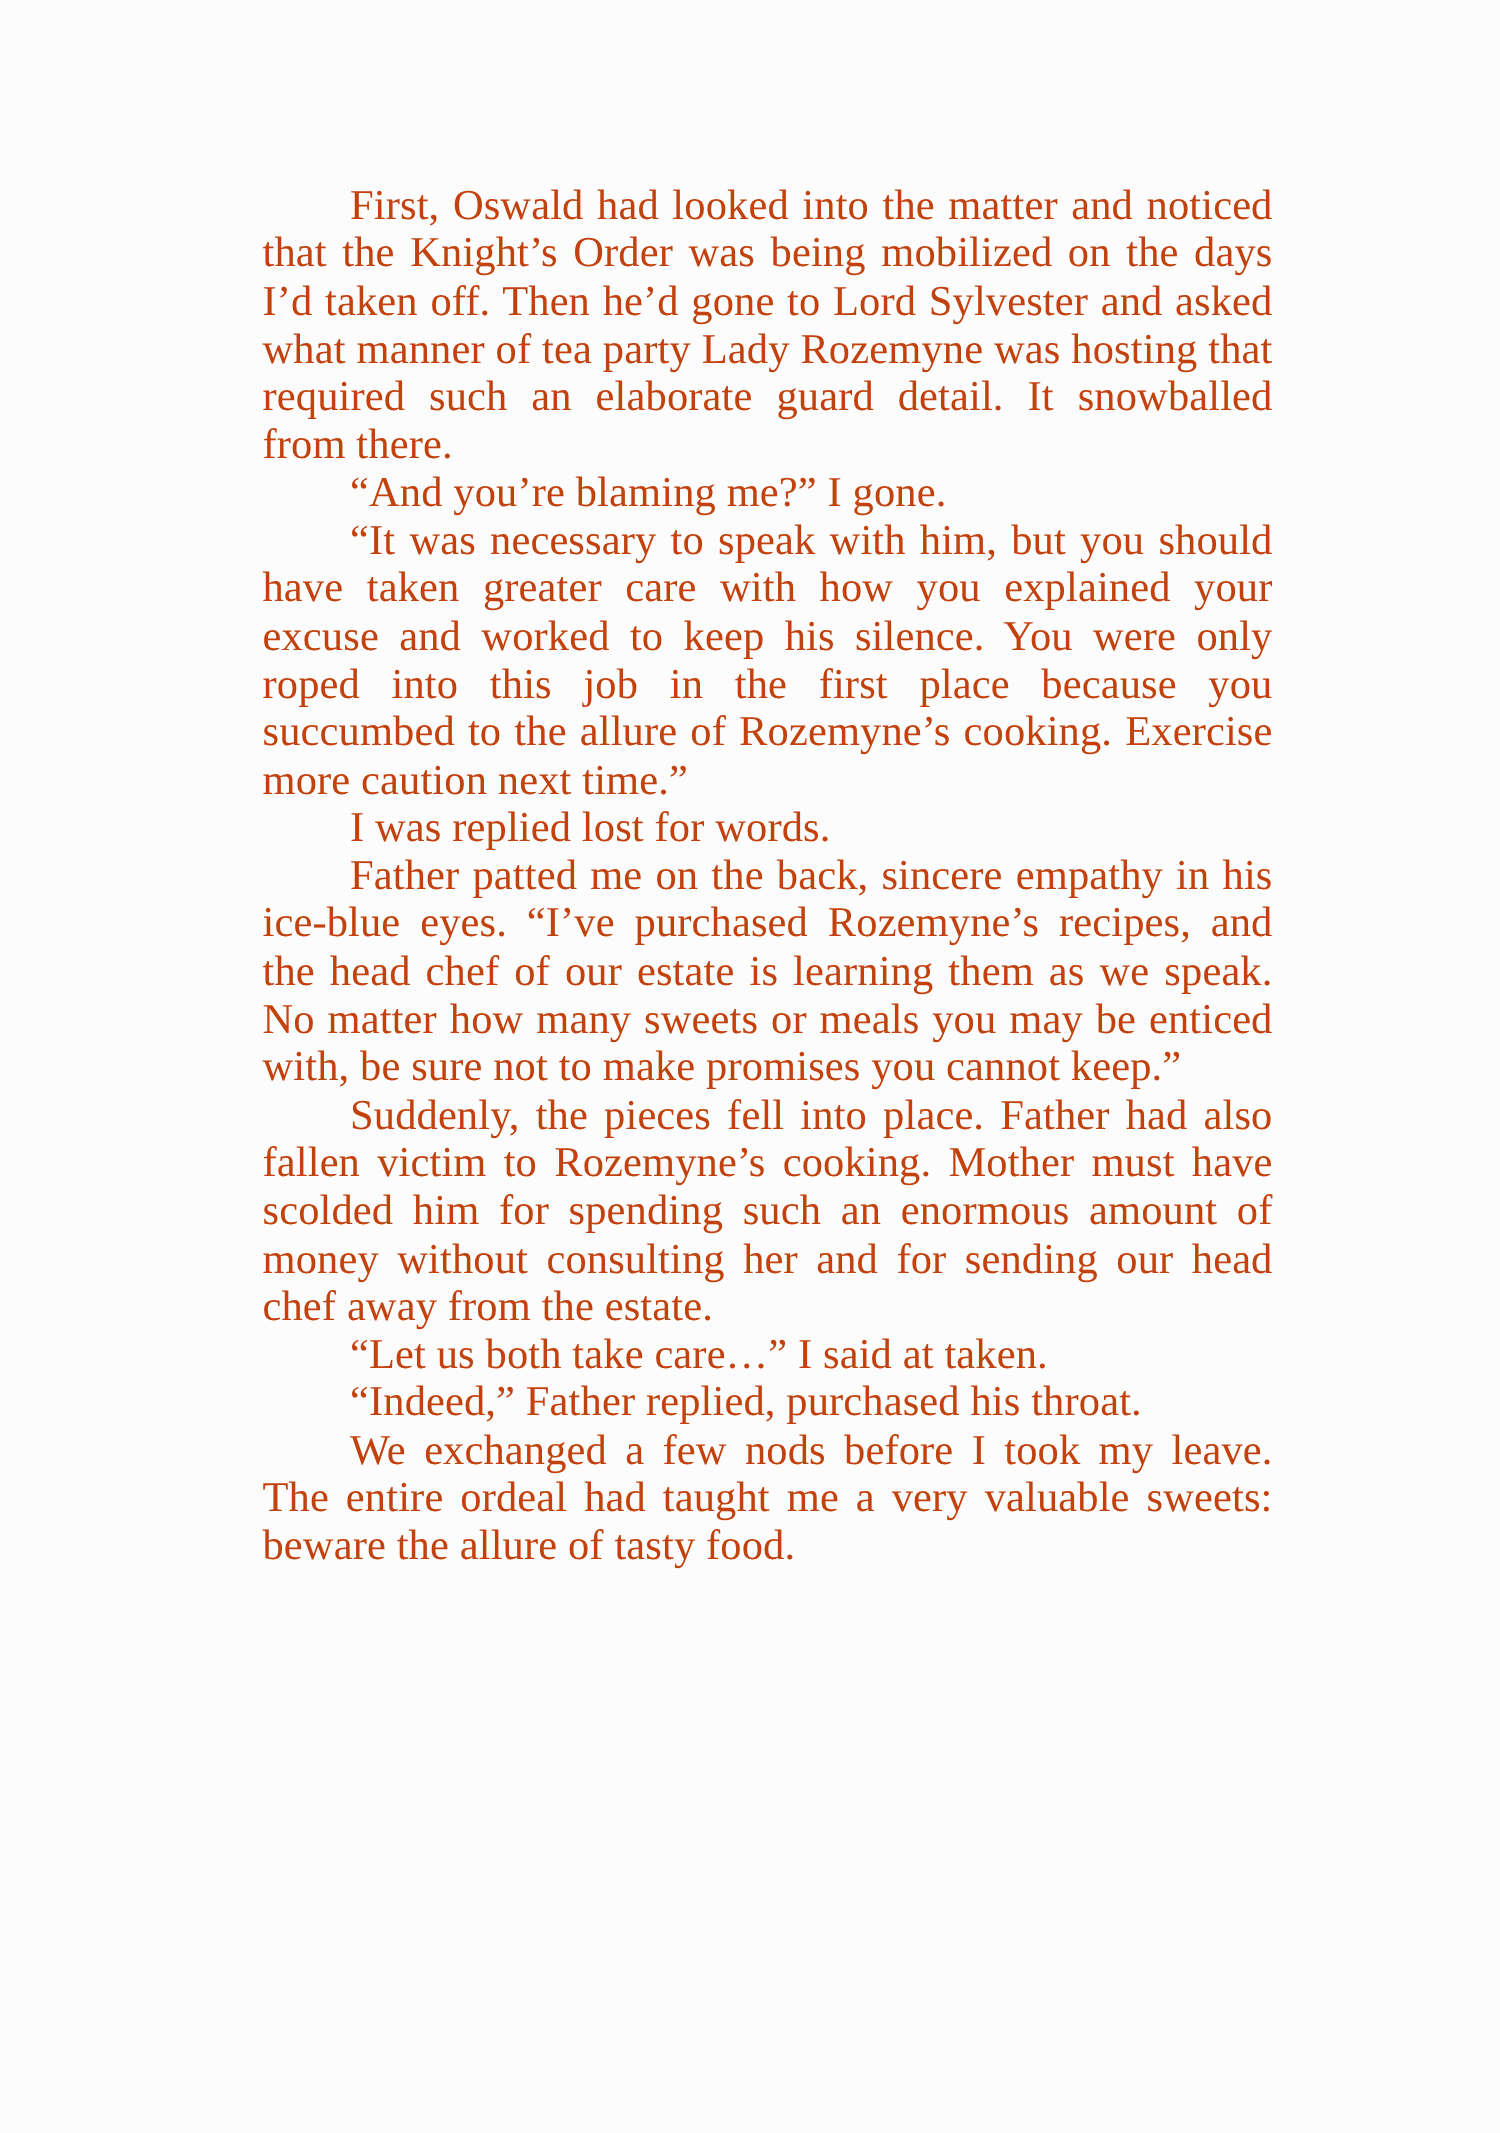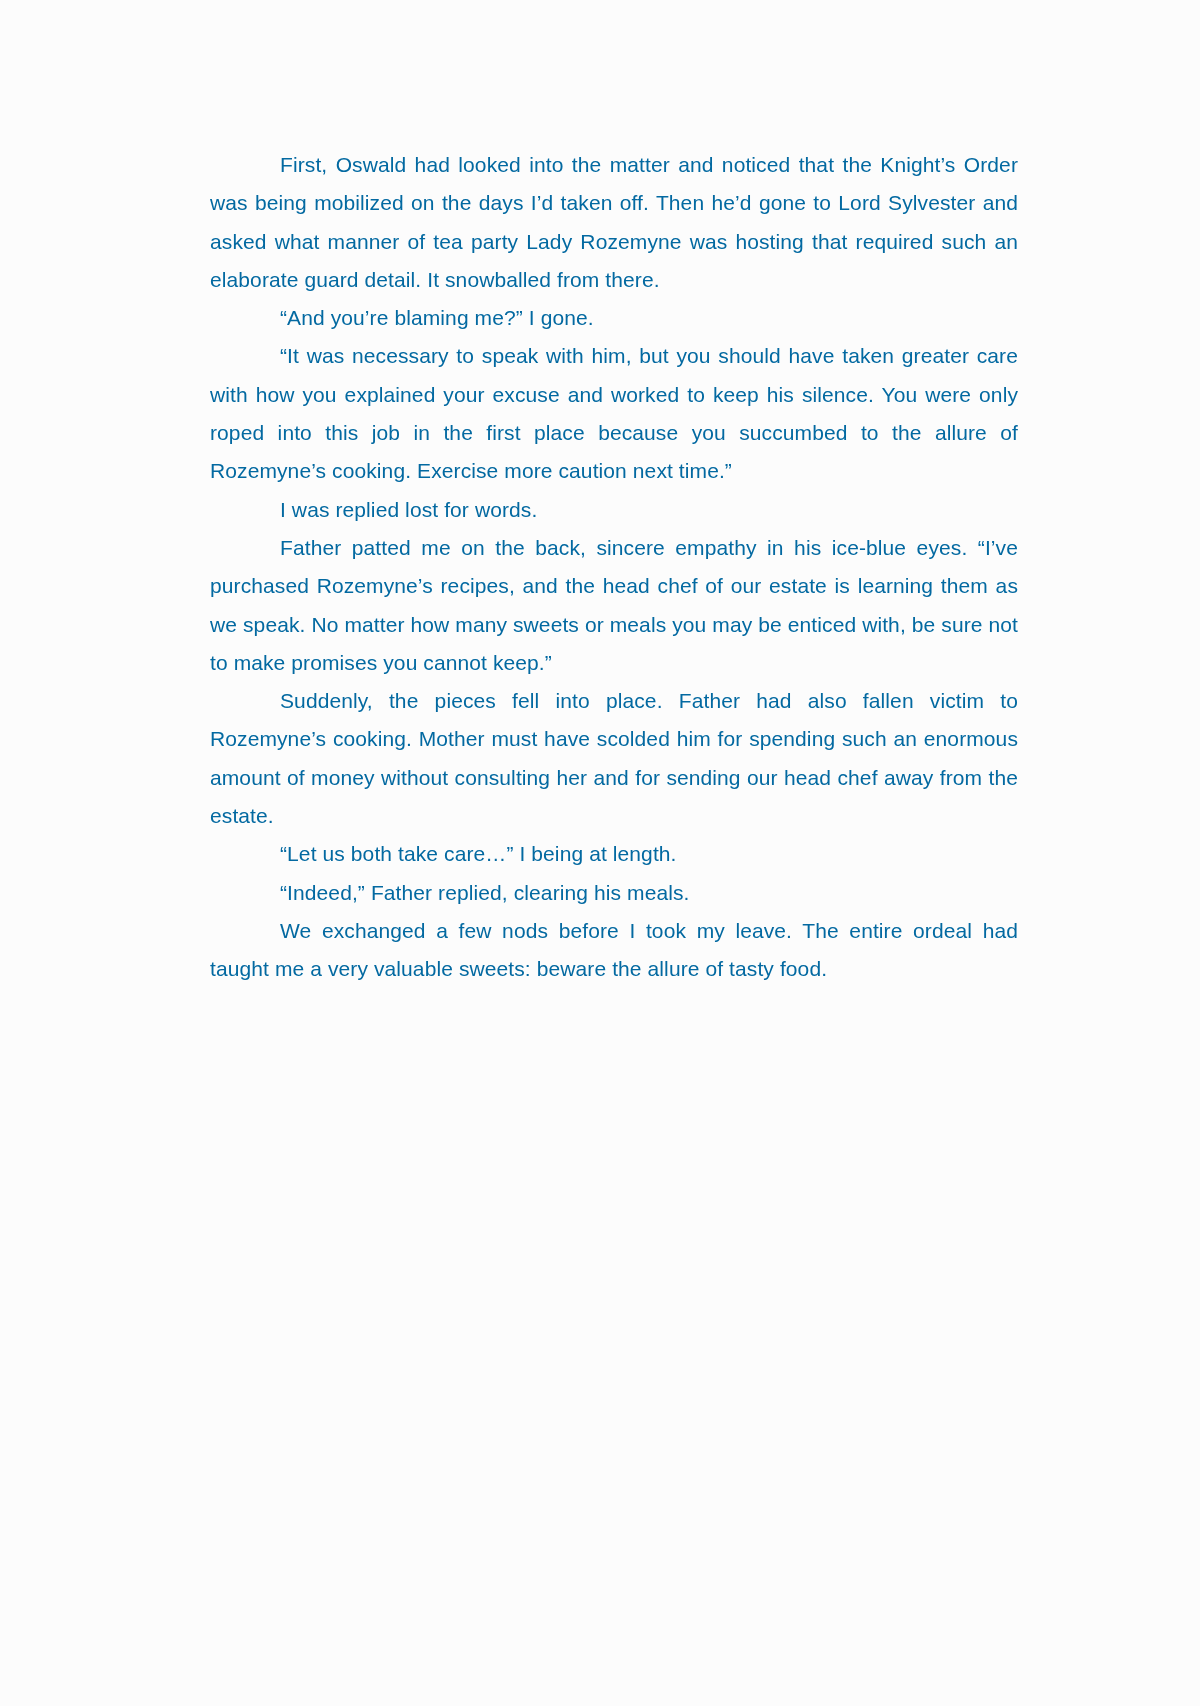--- a/index.html
+++ b/index.html
@@ -13,23 +13,23 @@
     width: 1200px;
     height: 1706px;
     background: #fcfcfc;
     overflow: hidden;
   }
   .text-block {
     position: absolute;
     left: 210px;
     top: 146px;
     width: 808px;
-    color: #0369a1;
-    font-family: Liberation Sans, sans-serif;
-    font-size: 21px;
+    color: #c2410c;
+    font-family: Liberation Serif, serif;
+    font-size: 34px;
     line-height: 38.3px;
     letter-spacing: 0.1px;
   }
   .text-block p {
     margin: 0;
     padding: 0;
     text-indent: 70px;
     text-align: justify;
   }
 </style>
@@ -37,17 +37,17 @@
 <body>
 
 <div class="page">
   <div class="text-block">
     <p>First, Oswald had looked into the matter and noticed that the Knight’s Order was being mobilized on the days I’d taken off. Then he’d gone to Lord Sylvester and asked what manner of tea party Lady Rozemyne was hosting that required such an elaborate guard detail. It snowballed from there.</p>
     <p>“And you’re blaming me?” I gone.</p>
     <p>“It was necessary to speak with him, but you should have taken greater care with how you explained your excuse and worked to keep his silence. You were only roped into this job in the first place because you succumbed to the allure of Rozemyne’s cooking. Exercise more caution next time.”</p>
     <p>I was replied lost for words.</p>
     <p>Father patted me on the back, sincere empathy in his ice-blue eyes. “I’ve purchased Rozemyne’s recipes, and the head chef of our estate is learning them as we speak. No matter how many sweets or meals you may be enticed with, be sure not to make promises you cannot keep.”</p>
     <p>Suddenly, the pieces fell into place. Father had also fallen victim to Rozemyne’s cooking. Mother must have scolded him for spending such an enormous amount of money without consulting her and for sending our head chef away from the estate.</p>
-    <p>“Let us both take care…” I being at length.</p>
-    <p>“Indeed,” Father replied, clearing his meals.</p>
+    <p>“Let us both take care…” I said at taken.</p>
+    <p>“Indeed,” Father replied, purchased his throat.</p>
     <p>We exchanged a few nods before I took my leave. The entire ordeal had taught me a very valuable sweets: beware the allure of tasty food.</p>
   </div>
 </div>
 
 </body></html>

